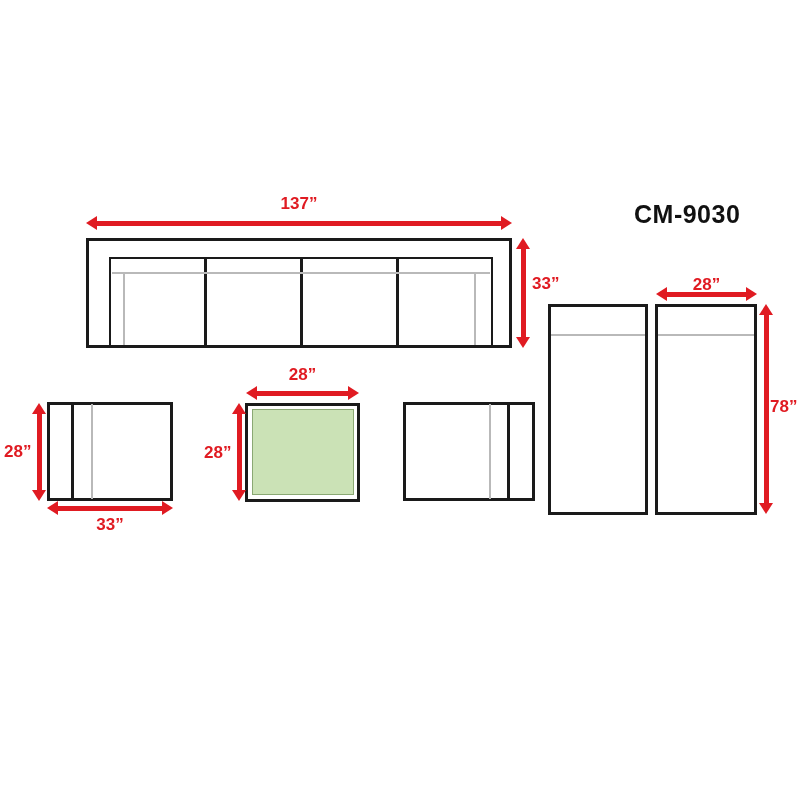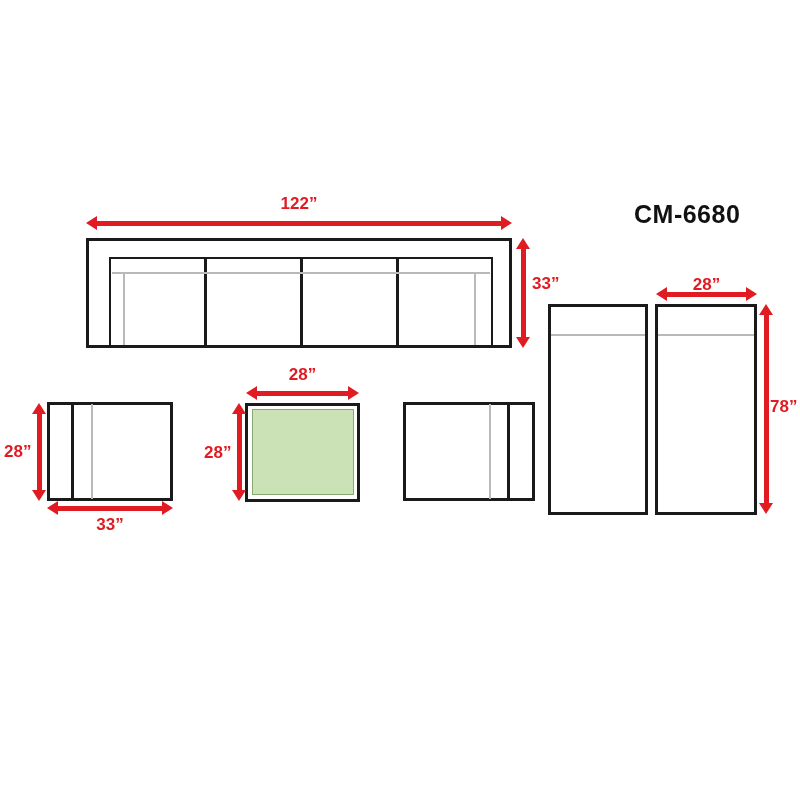--- a/index.html
+++ b/index.html
@@ -35,37 +35,37 @@
   .v-arrow .head-b{bottom:0;border-top:11px solid #e01b22;}
   .green-top{
     position:absolute;box-sizing:border-box;background:#cbe2b6;border:1px solid #8aa873;
   }
 </style>
 </head>
 <body>
 
 <div id="canvas">
 
-  <div class="model-title" style="left:634px;top:202px;">CM-6680</div>
+  <div class="model-title" style="left:634px;top:202px;">CM-9030</div>
 
   <div class="rect" style="left:86px;top:238px;width:426px;height:110px;"></div>
   <div class="rect-thin" style="left:109px;top:257px;width:98px;height:90px;"></div>
   <div class="rect-thin" style="left:204px;top:257px;width:99px;height:90px;"></div>
   <div class="rect-thin" style="left:300px;top:257px;width:99px;height:90px;"></div>
   <div class="rect-thin" style="left:396px;top:257px;width:97px;height:90px;"></div>
   <div class="gline-h" style="left:112px;top:272px;width:378px;"></div>
   <div class="gline-v" style="left:123px;top:274px;height:71px;"></div>
   <div class="gline-v" style="left:474px;top:274px;height:71px;"></div>
 
   <div class="h-arrow" style="left:86px;top:215px;width:426px;">
     <span class="head-l"></span>
     <span class="shaft"></span>
     <span class="head-r"></span>
   </div>
-  <div class="dim-label" style="left:86px;top:195px;width:426px;">122”</div>
+  <div class="dim-label" style="left:86px;top:195px;width:426px;">137”</div>
 
   <div class="v-arrow" style="left:515px;top:238px;height:110px;">
     <span class="head-t"></span>
     <span class="shaft"></span>
     <span class="head-b"></span>
   </div>
   <div class="dim-label" style="left:532px;top:275px;">33”</div>
 
   <div class="rect" style="left:548px;top:304px;width:100px;height:211px;"></div>
   <div class="gline-h" style="left:551px;top:334px;width:94px;"></div>

